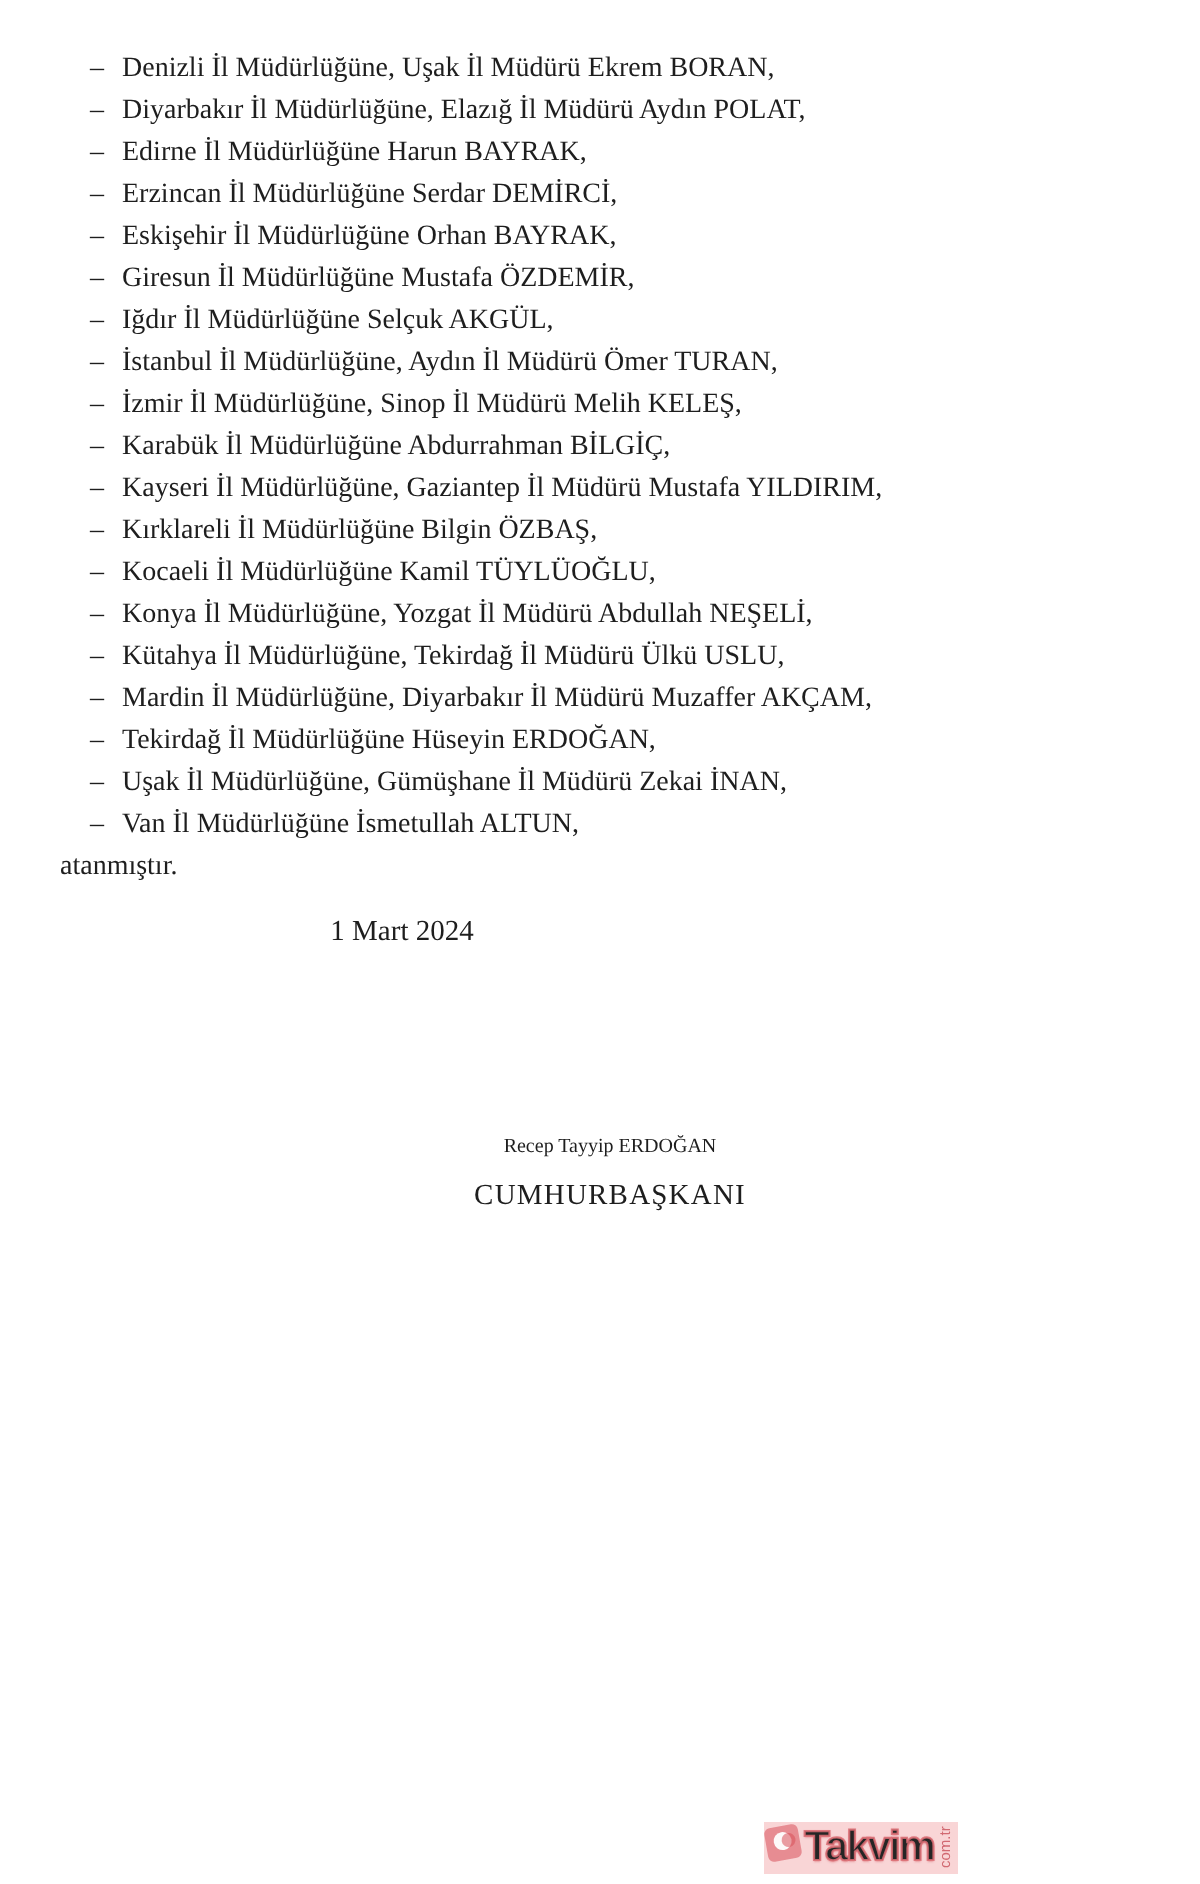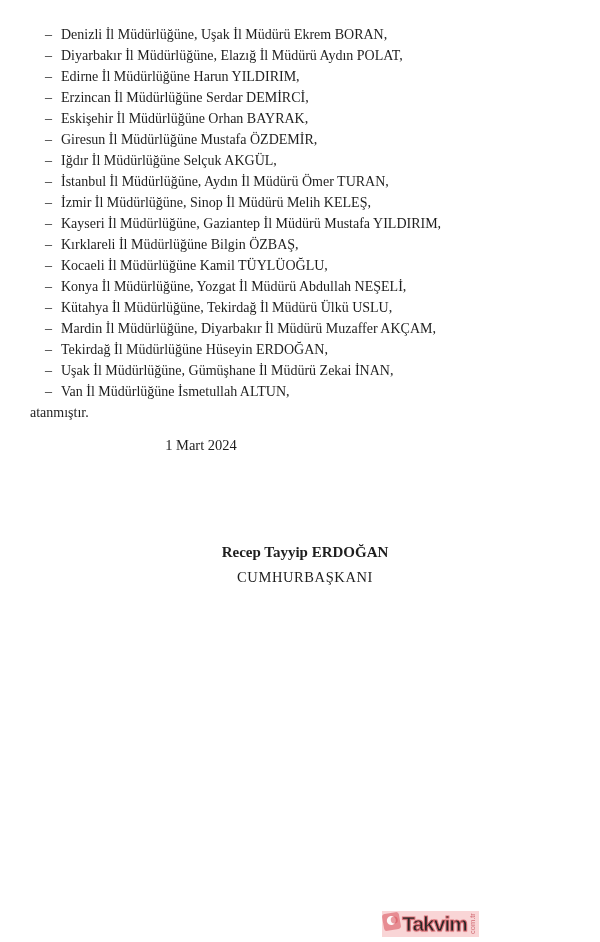--- a/index.html
+++ b/index.html
@@ -39,22 +39,22 @@
     font-size: 14.5px;
     line-height: 21px;
   }
   .signature {
     width: 220px;
     margin: 87px 35px 0 auto;
     text-align: center;
   }
   .sig-name {
     margin: 0 0 6px 0;
-    font-size: 15px;
-    font-weight: bold;
+    font-size: 10px;
+    font-weight: normal;
     line-height: 19px;
   }
   .sig-title {
     margin: 0;
     font-size: 14.5px;
     letter-spacing: 0.6px;
     line-height: 18px;
   }
   
   .watermark {
@@ -121,27 +121,28 @@
   }
 </style>
 </head>
 <body>
 
 <div class="page">
   <div class="doc">
 
     <p class="line"><span class="dash">–</span><span>Denizli İl Müdürlüğüne, Uşak İl Müdürü Ekrem BORAN,</span></p>
     <p class="line"><span class="dash">–</span><span>Diyarbakır İl Müdürlüğüne, Elazığ İl Müdürü Aydın POLAT,</span></p>
-    <p class="line"><span class="dash">–</span><span>Edirne İl Müdürlüğüne Harun YILDIRIM,</span></p>
+    <p class="line"><span class="dash">–</span><span>Edirne İl Müdürlüğüne Harun BAYRAK,</span></p>
     <p class="line"><span class="dash">–</span><span>Erzincan İl Müdürlüğüne Serdar DEMİRCİ,</span></p>
     <p class="line"><span class="dash">–</span><span>Eskişehir İl Müdürlüğüne Orhan BAYRAK,</span></p>
     <p class="line"><span class="dash">–</span><span>Giresun İl Müdürlüğüne Mustafa ÖZDEMİR,</span></p>
     <p class="line"><span class="dash">–</span><span>Iğdır İl Müdürlüğüne Selçuk AKGÜL,</span></p>
     <p class="line"><span class="dash">–</span><span>İstanbul İl Müdürlüğüne, Aydın İl Müdürü Ömer TURAN,</span></p>
     <p class="line"><span class="dash">–</span><span>İzmir İl Müdürlüğüne, Sinop İl Müdürü Melih KELEŞ,</span></p>
+    <p class="line"><span class="dash">–</span><span>Karabük İl Müdürlüğüne Abdurrahman BİLGİÇ,</span></p>
     <p class="line"><span class="dash">–</span><span>Kayseri İl Müdürlüğüne, Gaziantep İl Müdürü Mustafa YILDIRIM,</span></p>
     <p class="line"><span class="dash">–</span><span>Kırklareli İl Müdürlüğüne Bilgin ÖZBAŞ,</span></p>
     <p class="line"><span class="dash">–</span><span>Kocaeli İl Müdürlüğüne Kamil TÜYLÜOĞLU,</span></p>
     <p class="line"><span class="dash">–</span><span>Konya İl Müdürlüğüne, Yozgat İl Müdürü Abdullah NEŞELİ,</span></p>
     <p class="line"><span class="dash">–</span><span>Kütahya İl Müdürlüğüne, Tekirdağ İl Müdürü Ülkü USLU,</span></p>
     <p class="line"><span class="dash">–</span><span>Mardin İl Müdürlüğüne, Diyarbakır İl Müdürü Muzaffer AKÇAM,</span></p>
     <p class="line"><span class="dash">–</span><span>Tekirdağ İl Müdürlüğüne Hüseyin ERDOĞAN,</span></p>
     <p class="line"><span class="dash">–</span><span>Uşak İl Müdürlüğüne, Gümüşhane İl Müdürü Zekai İNAN,</span></p>
     <p class="line"><span class="dash">–</span><span>Van İl Müdürlüğüne İsmetullah ALTUN,</span></p>
 

